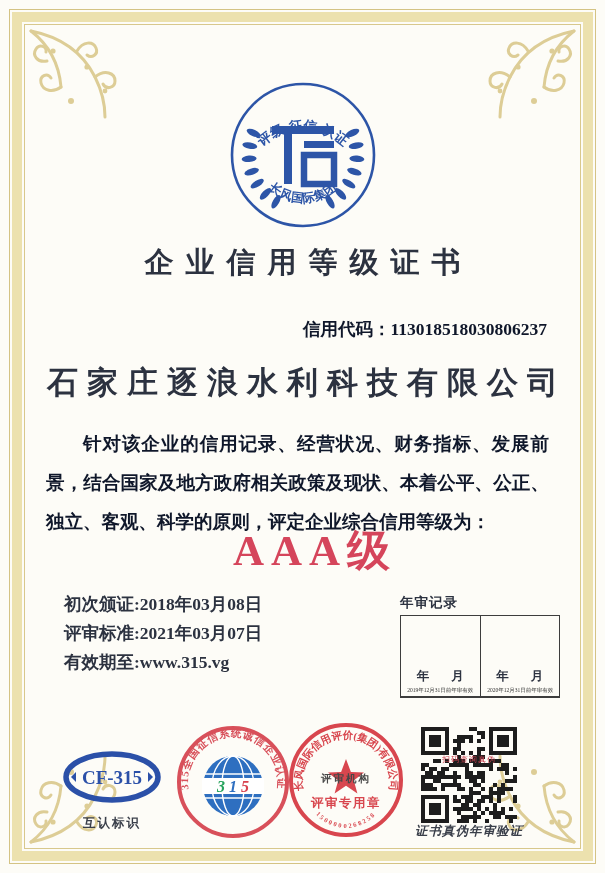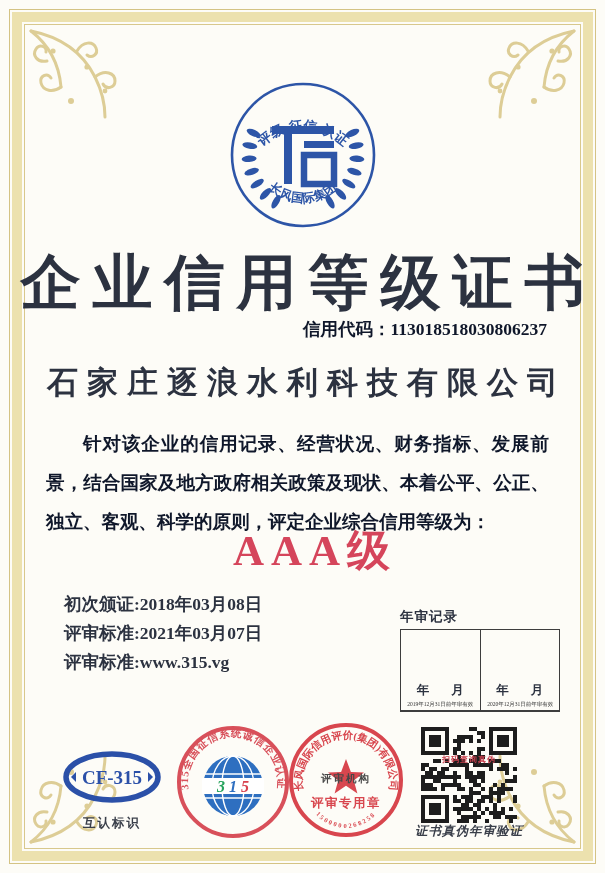--- a/index.html
+++ b/index.html
@@ -14,49 +14,49 @@
   .line-inner{position:absolute;inset:24px;border:1px solid #d8c88c;pointer-events:none;}
   .corner{position:absolute;width:94px;height:94px;pointer-events:none;}
   .corner.tl{top:27px;left:27px;}
   .corner.tr{top:27px;right:27px;transform:scaleX(-1);}
   .corner.bl{bottom:27px;left:27px;transform:scaleY(-1);}
   .corner.br{bottom:27px;right:27px;transform:scale(-1,-1);}
   
   .logo{position:absolute;top:80px;left:50%;transform:translateX(-50%);width:150px;height:150px;}
   
   .title{position:absolute;top:243px;left:0;right:0;text-align:center;
-    font-size:60px;font-weight:700;letter-spacing:12px;text-indent:12px;color:#2c3240;}
+    font-size:29px;font-weight:700;letter-spacing:12px;text-indent:12px;color:#2c3240;}
   .credit-line{position:absolute;top:317px;left:0;right:58px;text-align:right;
     font-size:17.5px;font-weight:700;color:#0f172a;}
   .company{position:absolute;top:362px;left:0;right:0;text-align:center;
     font-size:31px;font-weight:700;letter-spacing:9px;text-indent:9px;color:#2c3240;}
   .body-par{position:absolute;top:425px;left:46px;right:56px;
     font-size:18.5px;line-height:39px;font-weight:700;text-align:justify;
     text-indent:2em;color:#0f172a;}
   .rating{position:absolute;top:522px;left:0;right:0;text-align:center;
     font-size:43px;font-weight:700;letter-spacing:7px;color:#d5455b;padding-left:25px;}
   .details{position:absolute;top:590px;left:64px;list-style:none;margin:0;padding:0;
     font-size:17.5px;font-weight:700;line-height:29px;color:#2c3240;}
   
-  .annual{position:absolute;top:608px;left:400px;width:160px;}
+  .annual{position:absolute;top:594px;left:400px;width:160px;}
   .annual-title{font-size:13.5px;font-weight:700;letter-spacing:1px;color:#2c3240;}
   .annual-table{display:flex;margin-top:3px;border:1.2px solid #3d3d3d;border-bottom-width:2px;}
   .annual-cell{width:50%;height:80px;display:flex;flex-direction:column;justify-content:flex-end;}
   .annual-cell + .annual-cell{border-left:1.2px solid #3d3d3d;}
   .ym{display:flex;justify-content:center;gap:22px;font-size:12.5px;font-weight:700;color:#2c3240;}
   .annual-note{font-size:6px;text-align:center;color:#333;line-height:11px;white-space:nowrap;transform:scale(.92);transform-origin:center;}
   
   .seal-cf{position:absolute;top:750px;left:62px;width:100px;height:54px;}
   .caption{position:absolute;font-size:12.5px;font-weight:700;color:#3a3f4a;text-align:center;}
   .cap-cf{top:815px;left:62px;width:100px;letter-spacing:2px;}
   .seal-globe{position:absolute;top:724px;left:175px;width:116px;height:116px;}
   .seal-auth{position:absolute;top:722px;left:287px;width:118px;height:118px;}
   .qr-wrap{position:absolute;top:727px;left:421px;width:96px;height:96px;}
   .qr-overlay{position:absolute;top:27px;left:0;width:100%;text-align:center;
-    font-size:8px;font-weight:700;color:#c8414f;letter-spacing:1px;}
+    font-size:8px;font-weight:400;color:#c8414f;letter-spacing:1px;}
   .cap-qr{top:823px;left:407px;width:124px;letter-spacing:1px;font-style:italic;}
 </style>
 </head>
 <body>
 
 <div class="page">
 
   <div class="line-outer"></div>
   <div class="band"></div>
   <div class="line-inner"></div>
@@ -195,21 +195,21 @@
 
   <div class="title">企业信用等级证书</div>
   <div class="credit-line">信用代码：113018518030806237</div>
   <div class="company">石家庄逐浪水利科技有限公司</div>
   <div class="body-par">针对该企业的信用记录、经营状况、财务指标、发展前景，结合国家及地方政府相关政策及现状、本着公平、公正、独立、客观、科学的原则，评定企业综合信用等级为：</div>
   <div class="rating">AAA级</div>
 
   <ul class="details">
     <li>初次颁证:2018年03月08日</li>
     <li>评审标准:2021年03月07日</li>
-    <li>评审标准:www.315.vg</li>
+    <li>有效期至:www.315.vg</li>
   </ul>
 
   <div class="annual">
     <div class="annual-title">年审记录</div>
     <div class="annual-table">
       <div class="annual-cell">
         <div class="ym">
           <span>年</span>
           <span>月</span>
         </div>

